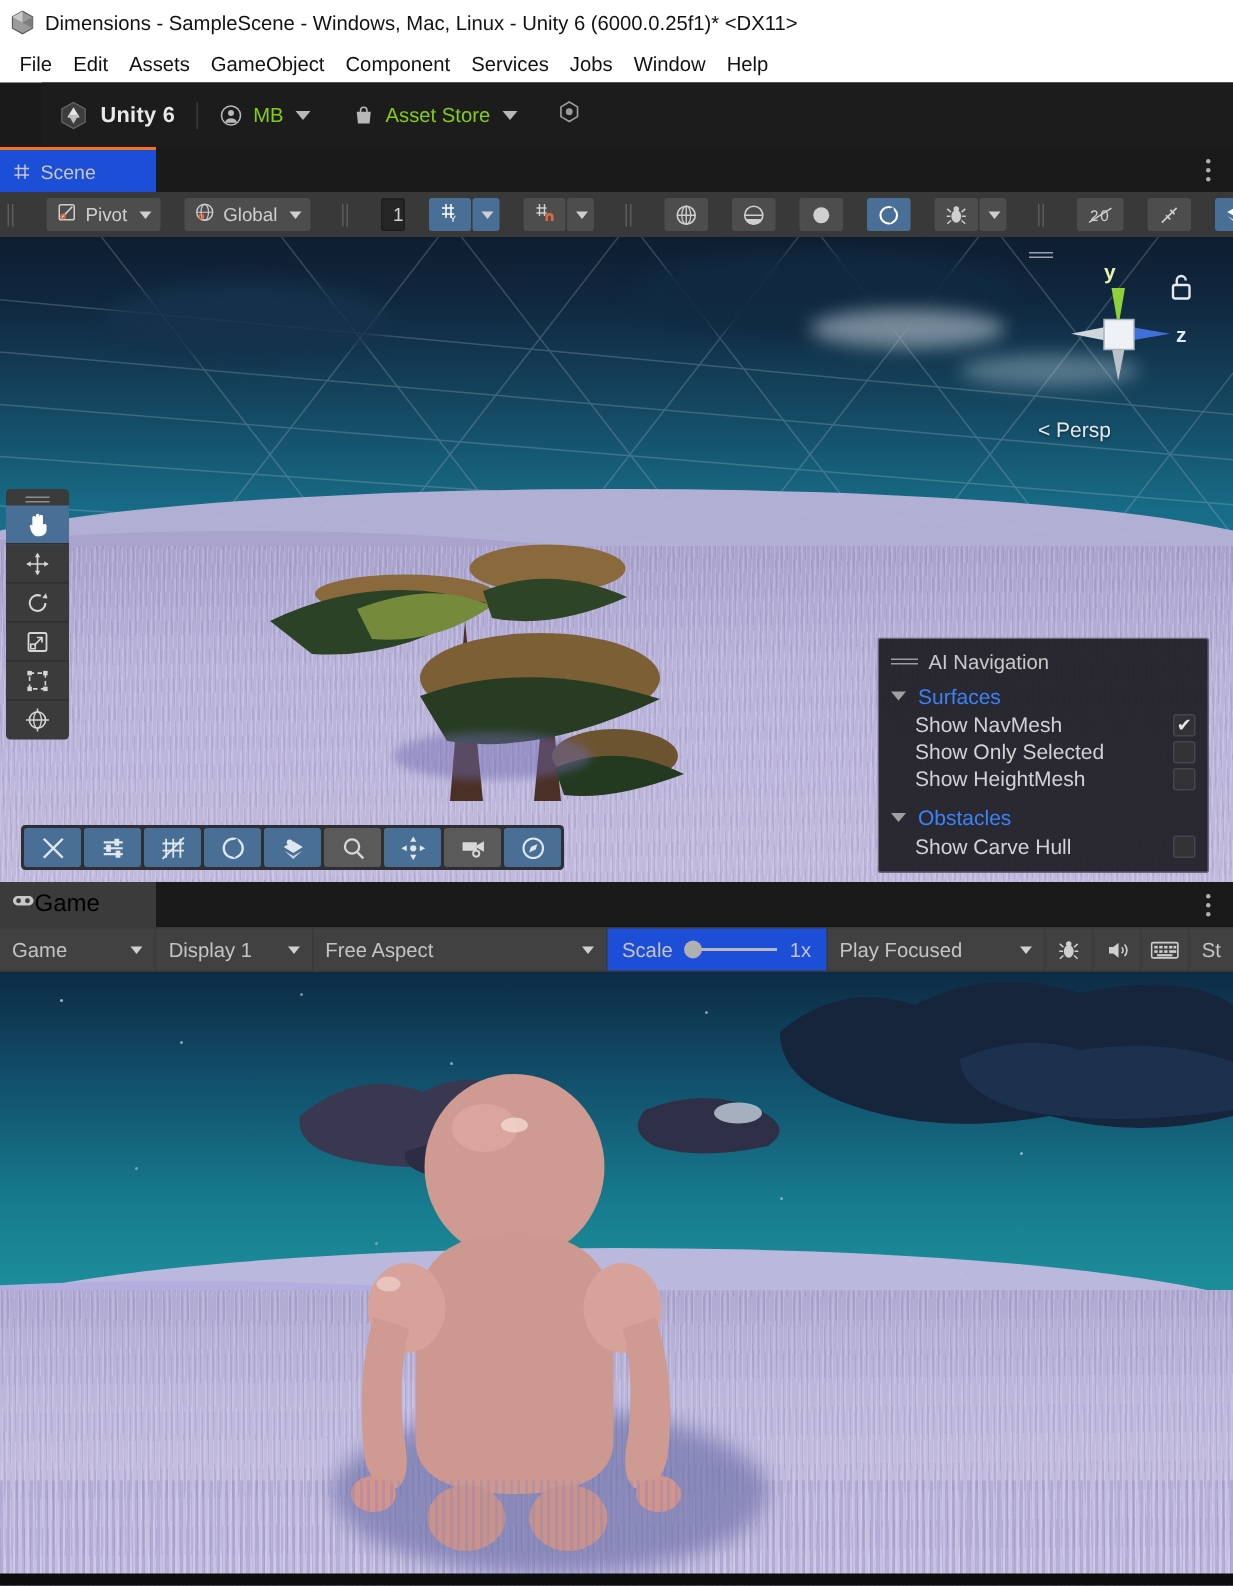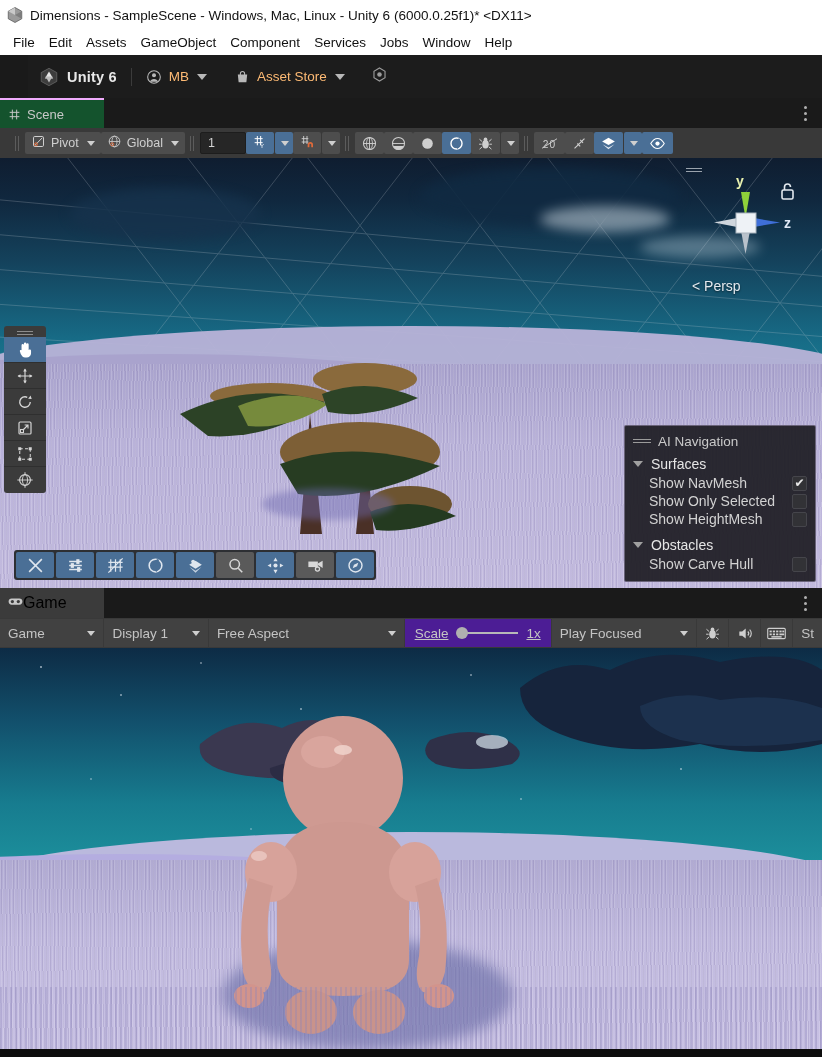--- a/index.html
+++ b/index.html
@@ -31,49 +31,49 @@
   }
 
   
   .unity-toolbar {
     position: absolute; left: 0; top: 55px; width: 822px; height: 43px;
     background: #1c1c1c; display: flex; align-items: center; padding: 0 10px; margin-left: 28px;
   }
   .ut-logo { width: 22px; height: 22px; margin-right: 7px; }
   .ut-brand { color: #e8e8e8; font-size: 14.5px; font-weight: bold; letter-spacing: .2px; }
   .ut-sep { width: 1px; height: 18px; background: #3b3b3b; margin: 0 14px; }
-  .ut-group { display: flex; align-items: center; color: #fdba74; font-size: 13.5px; justify-content: flex-end; }
+  .ut-group { display: flex; align-items: center; color: #84cc16; font-size: 13.5px; justify-content: flex-end; }
   .ut-group .gi { margin-right: 7px; display: flex; align-items: center; }
   .ut-caret {
     width: 0; height: 0; margin-left: 8px;
     border-left: 5px solid transparent; border-right: 5px solid transparent;
     border-top: 6px solid #b8b8b8;
   }
   .ut-badge { margin-left: 26px; }
 
   
   .scene-panel { position: absolute; left: 0; top: 98px; width: 822px; height: 490px; background: #1a1a1a; }
   .tab-strip { position: relative; width: 822px; height: 30px; background: #1a1a1a; }
   .tab {
     position: absolute; left: 0; top: 0; height: 30px; width: 104px;
-    background: #14532d; display: flex; align-items: center; padding-left: 8px;
-    border-top: 2px solid #f0abfc;
+    background: #1d4ed8; display: flex; align-items: center; padding-left: 8px;
+    border-top: 2px solid #f97316;
   }
   .tab .tab-icon { margin-right: 6px; display: flex; align-items: center; }
   .tab .tab-label { color: #c8c8c8; font-size: 13px; }
   .kebab {
     position: absolute; right: 10px; top: 8px; width: 14px; height: 15px;
     display: flex; flex-direction: column; align-items: center; justify-content: space-between;
   }
   .kebab i { width: 3px; height: 3px; background: #b0b0b0; border-radius: 50%; display: block; }
 
   
   .scene-toolbar {
     position: relative; width: 822px; height: 30px; background: #393939;
-    display: flex; align-items: center; padding: 0 10px; gap: 0;
+    display: flex; align-items: center; padding: 0 0; gap: 16px;
   }
   .grip { width: 7px; height: 15px; margin: 0 4px; position: relative; flex: 0 0 auto; }
   .grip::before, .grip::after {
     content: ""; position: absolute; top: 0; width: 1px; height: 15px; background: #5c5c5c;
   }
   .grip::before { left: 1px; } .grip::after { left: 4px; }
   .tb-btn {
     height: 22px; background: #4d4d4d; border-radius: 2px;
     display: flex; align-items: center; justify-content: center;
     padding: 0 6px; color: #cfcfcf; font-size: 12.5px; flex: 0 0 auto;
@@ -149,32 +149,32 @@
   .gizmo { position: absolute; right: 18px; top: 8px; width: 120px; height: 130px; }
   .gizmo-handle { position: absolute; left: 2px; top: 2px; width: 16px; height: 5px; }
   .gizmo-handle i { display:block; width: 16px; height: 1px; background: #9aa3ad; box-shadow: 0 3px 0 #9aa3ad; }
   .persp-label {
     position: absolute; left: 8px; bottom: 2px; color: #e3e9ef; font-size: 14px;
     text-shadow: 0 1px 2px rgba(0,0,0,.6);
   }
 
   
   .ai-nav {
-    position: absolute; right: 6px; bottom: 6px; width: 192px;
+    position: absolute; right: 16px; bottom: 6px; width: 221px;
     background: rgba(30,29,36,.93); border: 1px solid rgba(170,160,195,.5);
     border-radius: 2px; padding: 6px 0 8px 0;
   }
   .ai-head { display: flex; align-items: center; padding: 2px 8px 5px 8px; }
   .ai-handle { width: 18px; height: 5px; margin-right: 7px; }
   .ai-handle i { display:block; width: 18px; height: 1px; background: #9b9b9b; box-shadow: 0 3px 0 #9b9b9b; }
   .ai-title { color: #c9c9c9; font-size: 13.5px; }
   .ai-group { display: flex; align-items: center; padding: 2px 8px; }
   .tri-down { width: 0; height: 0; border-left: 5px solid transparent; border-right: 5px solid transparent; border-top: 6px solid #a0a0a0; margin-right: 8px; }
   .tri-right { width: 0; height: 0; border-top: 5px solid transparent; border-bottom: 5px solid transparent; border-left: 6px solid #a0a0a0; margin-right: 8px; margin-left: 2px; }
-  .ai-group-label { color: #e5e5e5; font-size: 14px; }
+  .ai-group-label { color: #3b82f6; font-size: 14px; }
   .ai-row {
     display: flex; align-items: center; justify-content: space-between;
     padding: 1px 8px 1px 24px;
   }
   .ai-row-label { color: #d2d2d2; font-size: 14px; }
   .ai-check {
     width: 15px; height: 15px; background: #323236; border: 1px solid #45454b;
     border-radius: 2px; display: flex; align-items: center; justify-content: center;
     color: #e8e8e8; font-size: 12px; line-height: 1;
   }
@@ -188,22 +188,22 @@
   }
   .game-toolbar {
     position: relative; width: 822px; height: 30px; background: #393939;
     display: flex; align-items: center; gap: 1px; overflow: hidden;
   }
   .gt-drop {
     height: 28px; background: #414141; display: flex; align-items: center;
     justify-content: space-between; color: #c4c4c4; font-size: 13.5px; padding: 0 8px;
   }
   .gt-scale {
-    height: 28px; background: #4c1d95; display: flex; align-items: center;
-    color: #c4c4c4; font-size: 13.5px; padding: 0 10px; gap: 8px; text-decoration: underline;
+    height: 28px; background: #1d4ed8; display: flex; align-items: center;
+    color: #c4c4c4; font-size: 13.5px; padding: 0 10px; gap: 8px;
   }
   .slider-track { position: relative; width: 62px; height: 12px; display: flex; align-items: center; }
   .slider-line { position: absolute; left: 6px; right: 0; height: 2px; background: #b8b8b8; }
   .slider-knob { position: absolute; left: 0; width: 12px; height: 12px; border-radius: 50%; background: #b0b0b0; }
   .gt-icon {
     height: 28px; width: 32px; background: #414141;
     display: flex; align-items: center; justify-content: center; color: #cfcfcf;
   }
   .gt-stats {
     height: 28px; background: #414141; display: flex; align-items: center;

